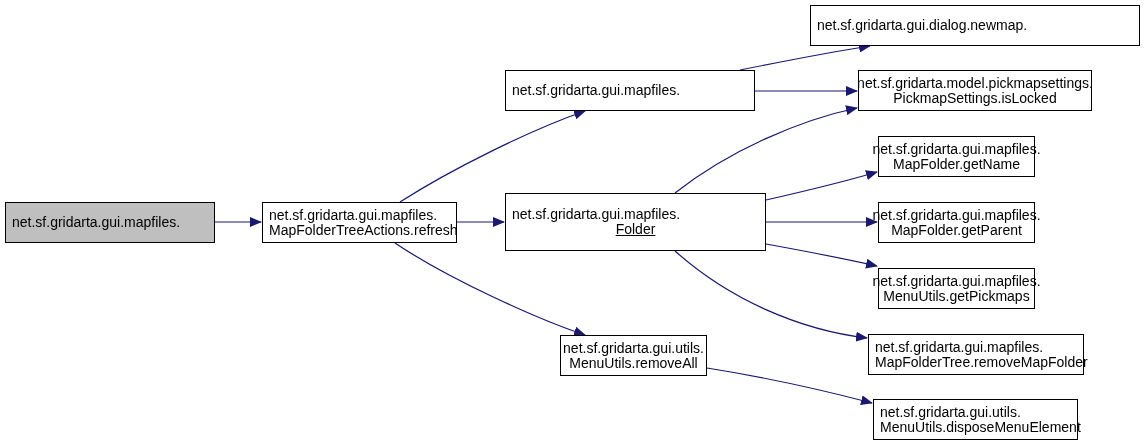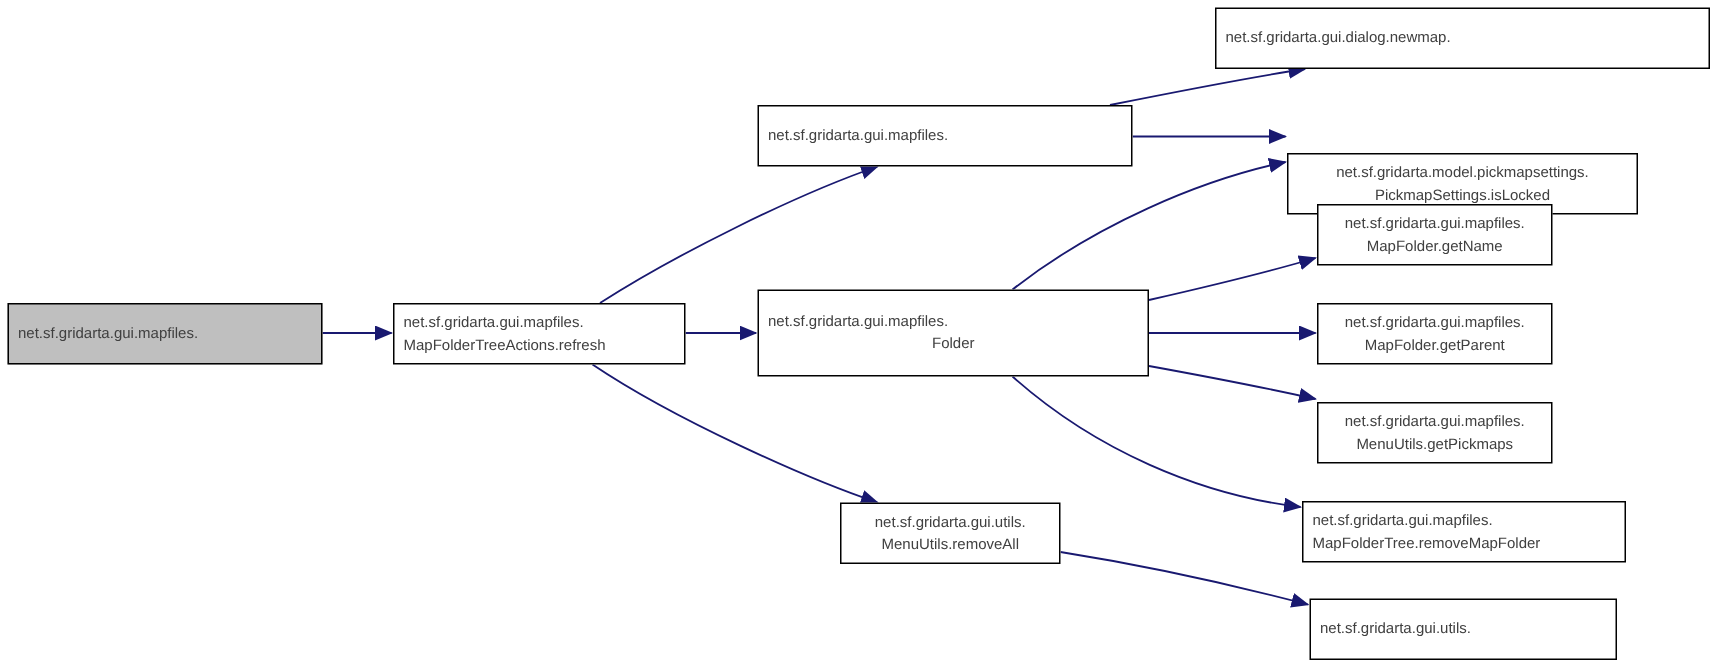--- a/index.html
+++ b/index.html
@@ -1,21 +1,21 @@
 <!DOCTYPE html>
 <html><head>
 <meta charset="utf-8">
 <style>
   html, body { margin: 0; padding: 0; background: #ffffff; }
   body { width: 1147px; height: 444px; position: relative; overflow: hidden; font-family: "Liberation Sans", sans-serif; }
   svg#edges { position: absolute; left: 0; top: 0; width: 1147px; height: 444px; }
   .node {
     position: absolute; box-sizing: border-box;
     border: 1px solid #000000; background: #ffffff;
-    font-size: 10px; line-height: 15px; color: #404040;
+    font-size: 14px; line-height: 15px; color: #000000;
     padding: 4px 6px; white-space: nowrap;
     display: flex; flex-direction: column; justify-content: center;
   }
   .node.root { background: #bfbfbf; }
   .node.left { align-items: flex-start; }
   .node.center { align-items: center; }
   .node span { display: block; }
 </style>
 </head>
 <body>
@@ -48,33 +48,33 @@
   <span>net.sf.gridarta.gui.mapfiles.</span>
   <span>MapFolderTreeActions.refresh</span>
 </div>
 
 <div class="node left" style="left:505px;top:70px;width:250px;height:41px;">
   <span>net.sf.gridarta.gui.mapfiles.</span>
 </div>
 
 <div class="node left" style="left:505px;top:193px;width:261px;height:58px;">
   <span>net.sf.gridarta.gui.mapfiles.</span>
-  <span style="align-self:center;">Folder</span>
+  <span style="align-self:center;text-decoration:underline;">Folder</span>
 </div>
 
 <div class="node center" style="left:560px;top:335px;width:147px;height:41px;">
   <span>net.sf.gridarta.gui.utils.</span>
   <span>MenuUtils.removeAll</span>
 </div>
 
 <div class="node left" style="left:810px;top:5px;width:330px;height:41px;">
   <span>net.sf.gridarta.gui.dialog.newmap.</span>
 </div>
 
-<div class="node center" style="left:858px;top:70px;width:234px;height:41px;margin-top:32px;">
+<div class="node center" style="left:858px;top:70px;width:234px;height:41px;">
   <span>net.sf.gridarta.model.pickmapsettings.</span>
   <span>PickmapSettings.isLocked</span>
 </div>
 
 <div class="node center" style="left:878px;top:136px;width:157px;height:41px;">
   <span>net.sf.gridarta.gui.mapfiles.</span>
   <span>MapFolder.getName</span>
 </div>
 
 <div class="node center" style="left:878px;top:202px;width:157px;height:41px;">
@@ -87,13 +87,14 @@
   <span>MenuUtils.getPickmaps</span>
 </div>
 
 <div class="node left" style="left:868px;top:334px;width:216px;height:41px;">
   <span>net.sf.gridarta.gui.mapfiles.</span>
   <span>MapFolderTree.removeMapFolder</span>
 </div>
 
 <div class="node left" style="left:873px;top:399px;width:205px;height:41px;">
   <span>net.sf.gridarta.gui.utils.</span>
+  <span>MenuUtils.disposeMenuElement</span>
 </div>
 
 </body></html>

